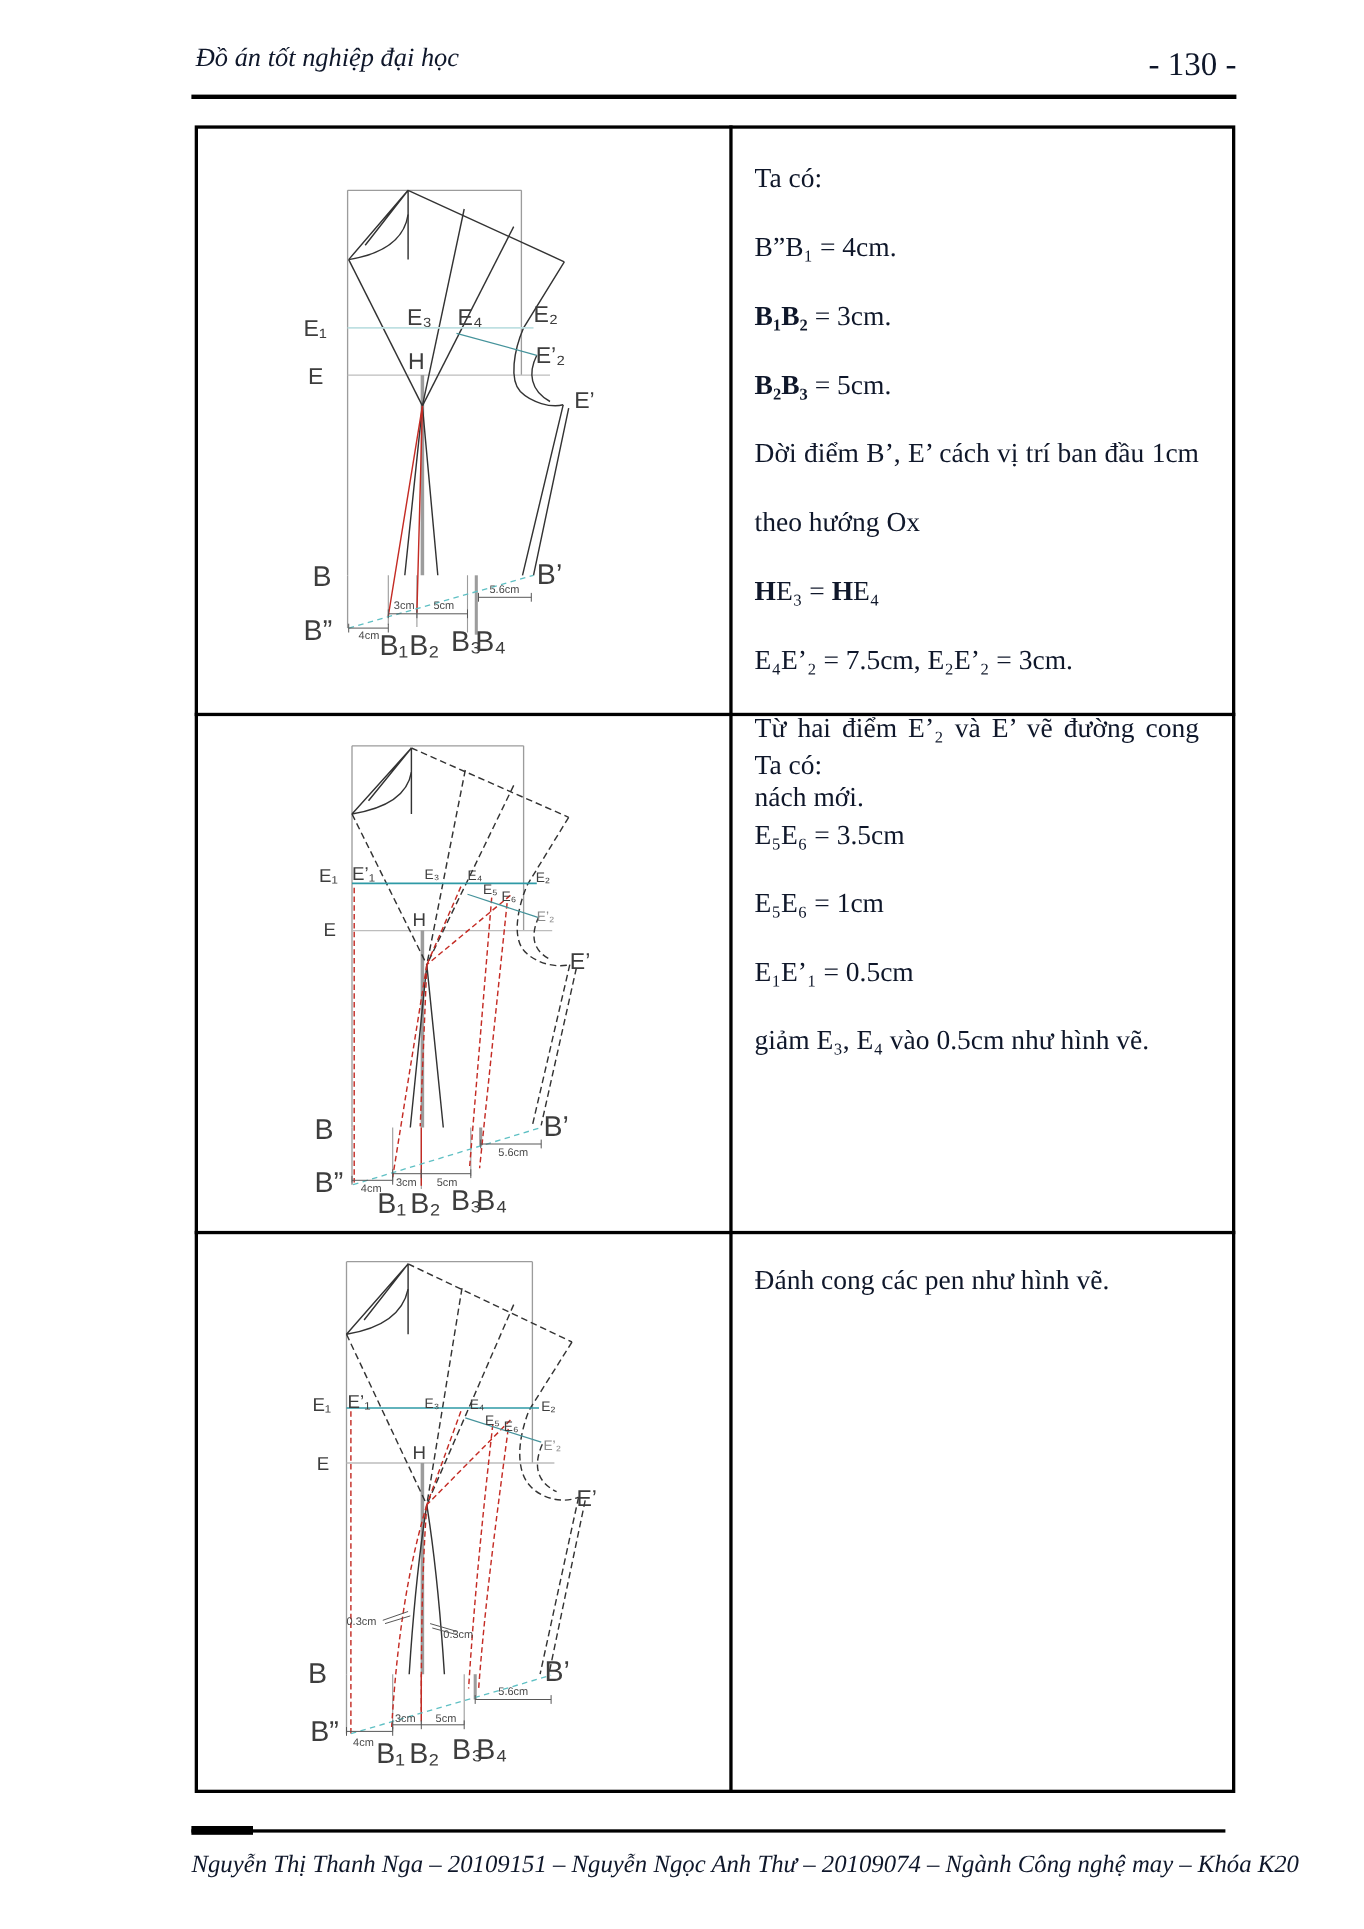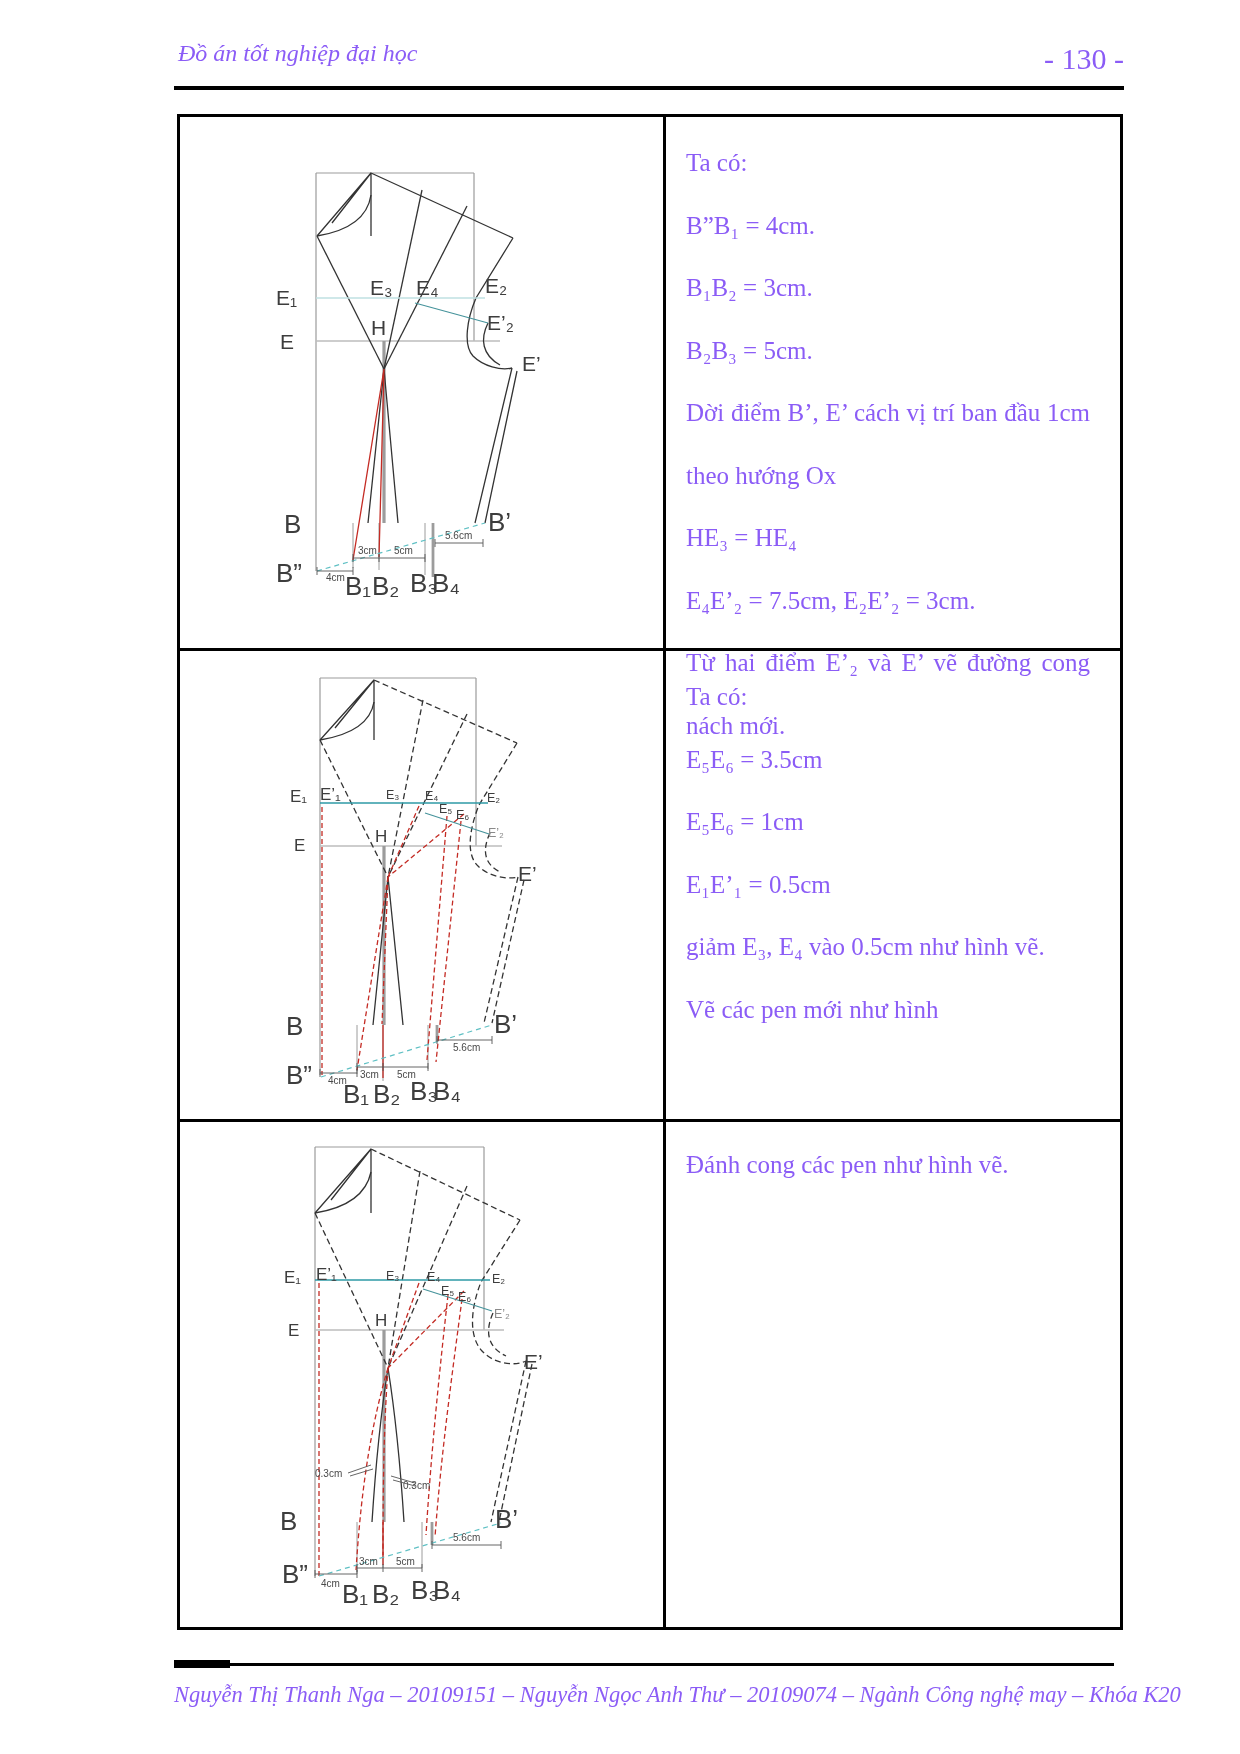--- a/index.html
+++ b/index.html
@@ -1,39 +1,39 @@
 <!DOCTYPE html>
 <html><head>
 <meta charset="utf-8">
 <style>
   html,body{margin:0;padding:0;background:#888;}
   .page{
     position:relative;width:1240px;height:1754px;margin:0 auto;background:#ffffff;
-    font-family:"Liberation Serif","DejaVu Serif",serif;color:#8b5cf6;overflow:hidden;
+    font-family:"Liberation Serif","DejaVu Serif",serif;color:#0f172a;overflow:hidden;
   }
   
   .hdr-title{position:absolute;left:178px;top:40px;font-style:italic;font-size:24px;white-space:nowrap;}
   .hdr-page{position:absolute;right:116px;top:42px;font-size:30px;white-space:nowrap;}
   .hdr-rule{position:absolute;left:174px;top:86px;width:950px;height:4px;background:#000;}
   .ftr-rule{position:absolute;left:174px;top:1663px;width:940px;height:3px;background:#000;}
   .ftr-stub{position:absolute;left:174px;top:1660px;width:56px;height:8px;background:#000;}
   .ftr-text{position:absolute;left:174px;top:1682px;width:950px;text-align:right;
     font-style:italic;font-size:22.5px;white-space:nowrap;}
   
   .tbl{position:absolute;left:177px;top:114px;width:946px;height:1516px;
     border:3px solid #000;box-sizing:border-box;}
   .col-div{position:absolute;left:663px;top:114px;width:3px;height:1516px;background:#000;}
   .row-div{position:absolute;left:177px;width:946px;height:3px;background:#000;}
   .rd1{top:648px;} .rd2{top:1119px;}
   
   .text-cell{position:absolute;left:670px;width:436px;}
   .tc0{top:124px;} .tc1{top:658px;} .tc2{top:1126px;}
   .text-cell p{margin:16px;font-size:25px;line-height:46.5px;white-space:nowrap;}
   .text-cell p.j{white-space:normal;text-align:justify;text-align-last:justify;}
-  .b{font-weight:normal;}
+  .b{font-weight:bold;}
   
   .dsvg{position:absolute;overflow:visible;}
   .d1{left:170px;top:105px;}
   .d2{left:170px;top:650px;}
   .d3{left:170px;top:1125px;}
   text.dl{font-family:"Liberation Sans","DejaVu Sans",sans-serif;fill:#3d3d3d;}
   text.xl{font-size:26px;}
   text.lg{font-size:21px;}
   text.md{font-size:17px;}
   text.sm{font-size:12.5px;}
@@ -288,21 +288,20 @@
       <p><span>E₄E’₂ = 7.5cm, E₂E’₂ = 3cm.</span></p>
       <p class="j"><span>Từ hai điểm E’₂ và E’ vẽ đường cong</span></p>
       <p><span>nách mới.</span></p>
     </div>
   <div class="text-cell tc1">
       <p><span>Ta có:</span></p>
       <p><span>E₅E₆ = 3.5cm</span></p>
       <p><span>E₅E₆ = 1cm</span></p>
       <p><span>E₁E’₁ = 0.5cm</span></p>
       <p><span>giảm E₃, E₄ vào 0.5cm như hình vẽ.</span></p>
-      <p><span>Vẽ các pen mới như hình</span></p>
     </div>
   <div class="text-cell tc2">
       <p><span>Đánh cong các pen như hình vẽ.</span></p>
     </div>
 
   <div class="ftr-rule"></div>
   <div class="ftr-stub"></div>
   <div class="ftr-text">Nguyễn Thị Thanh Nga – 20109151 – Nguyễn Ngọc Anh Thư – 20109074 – Ngành Công nghệ may – Khóa K20</div>
 
 </div>

